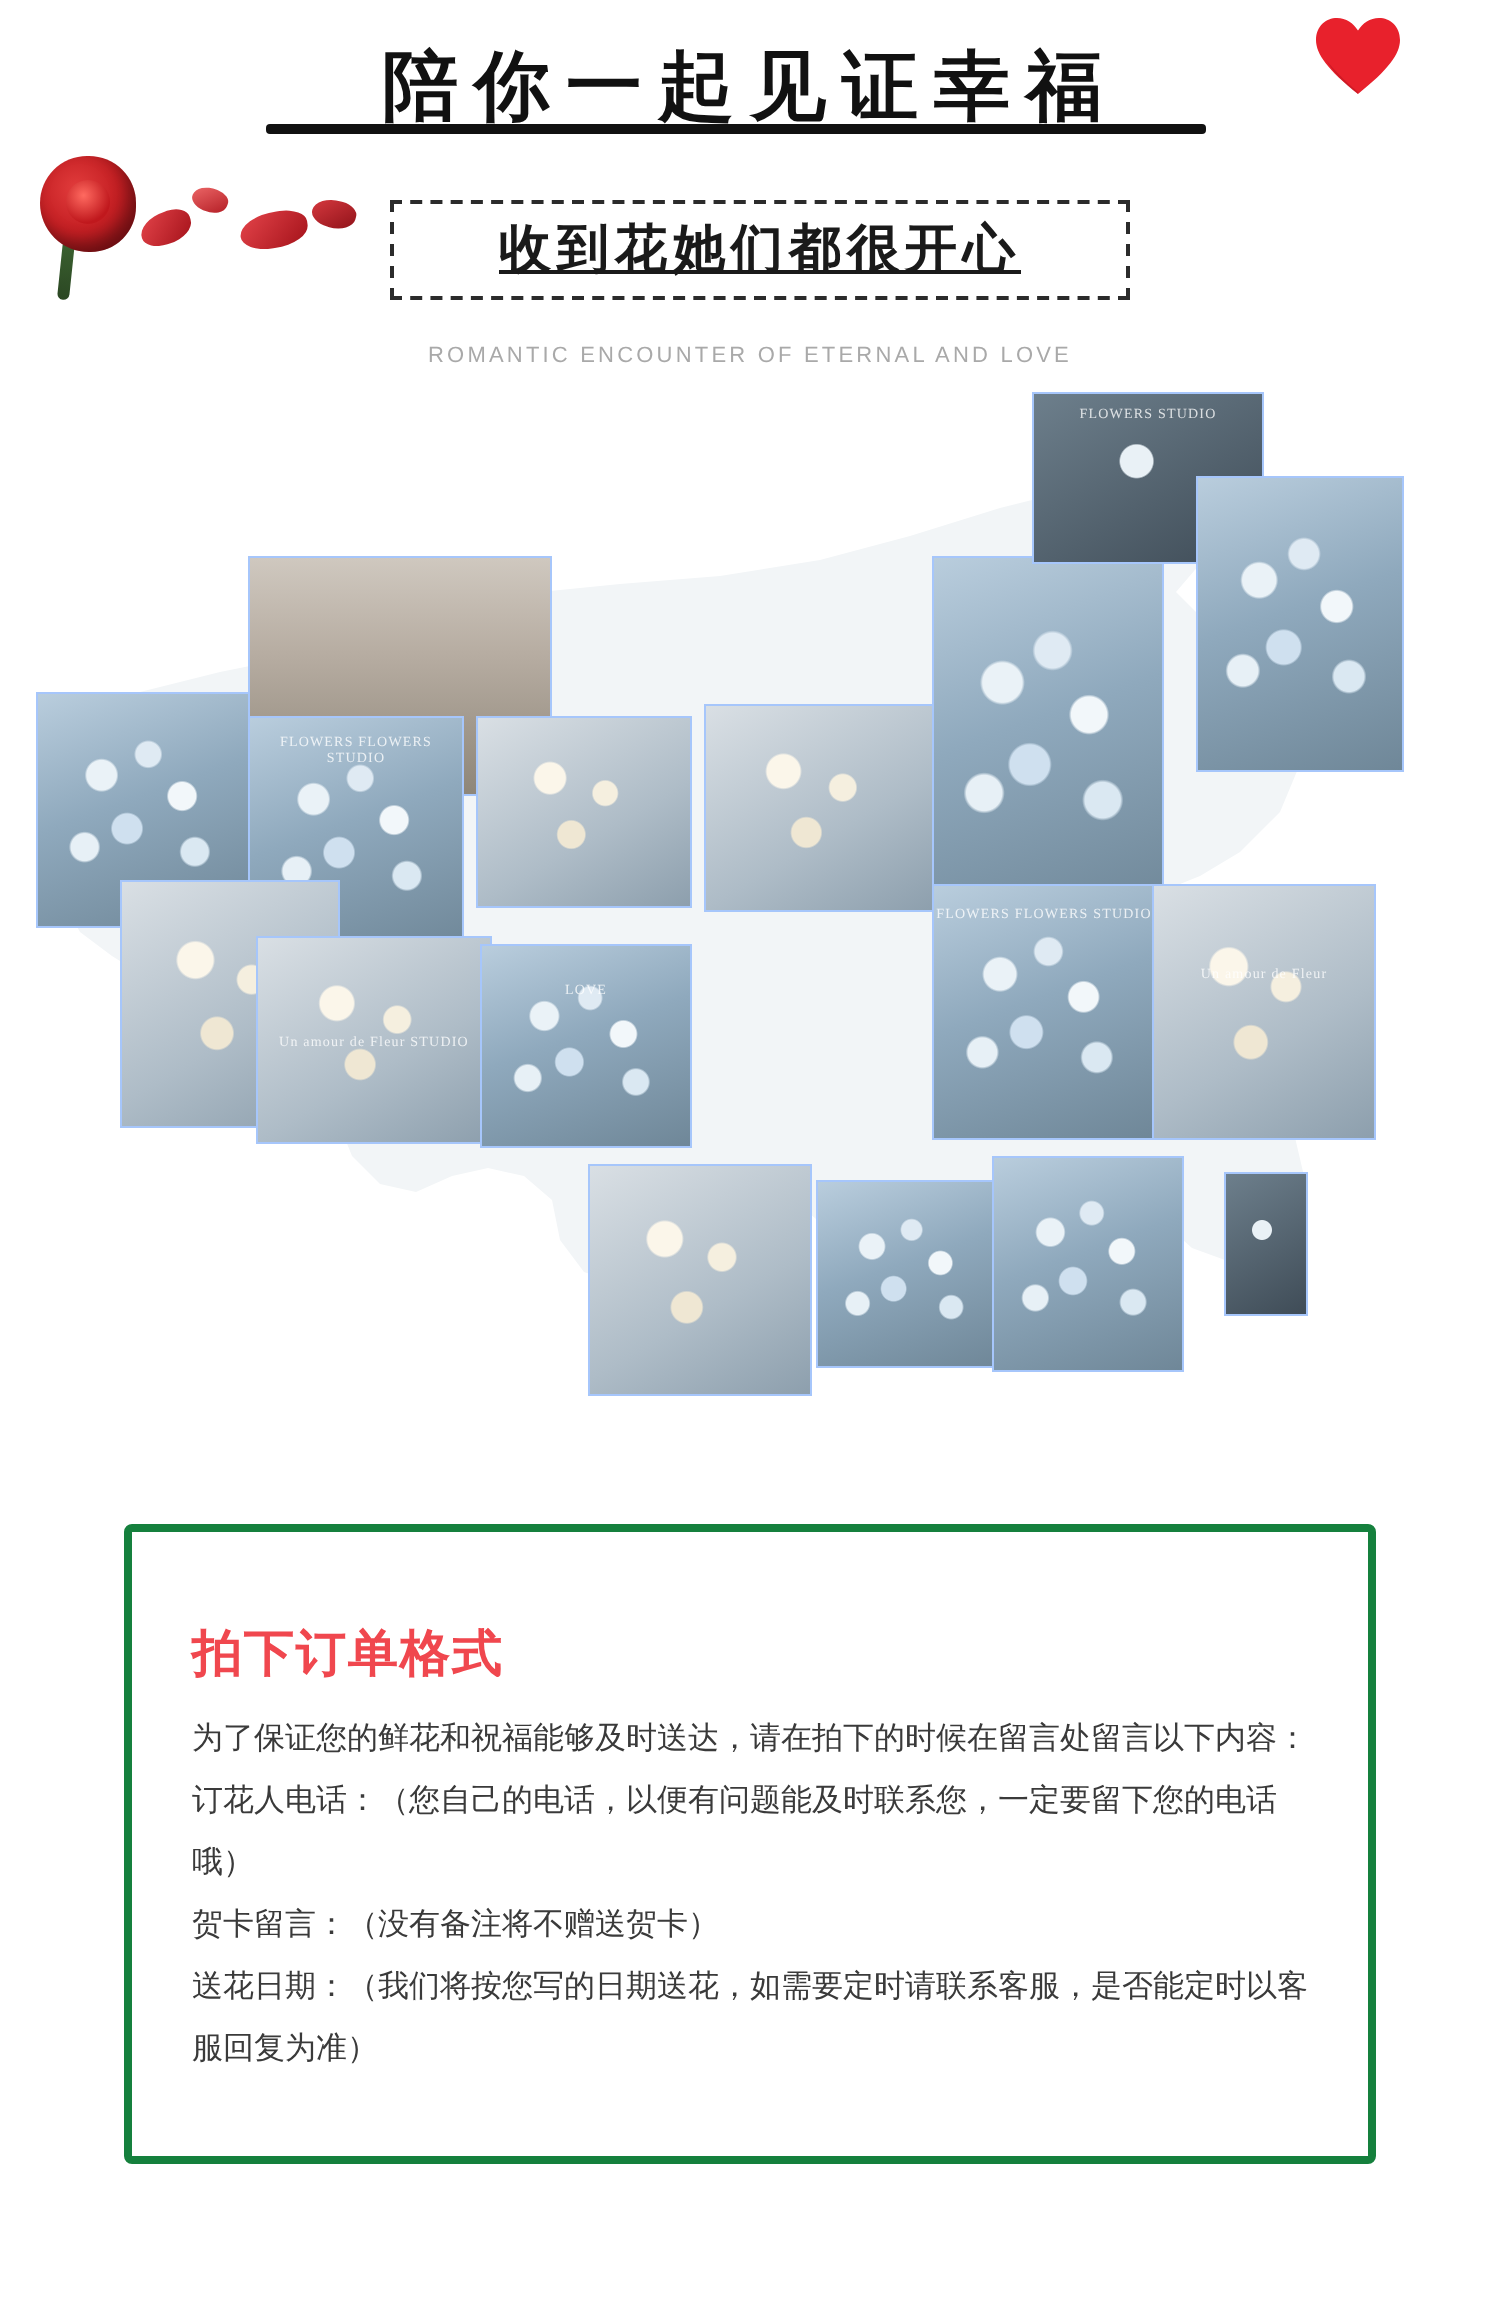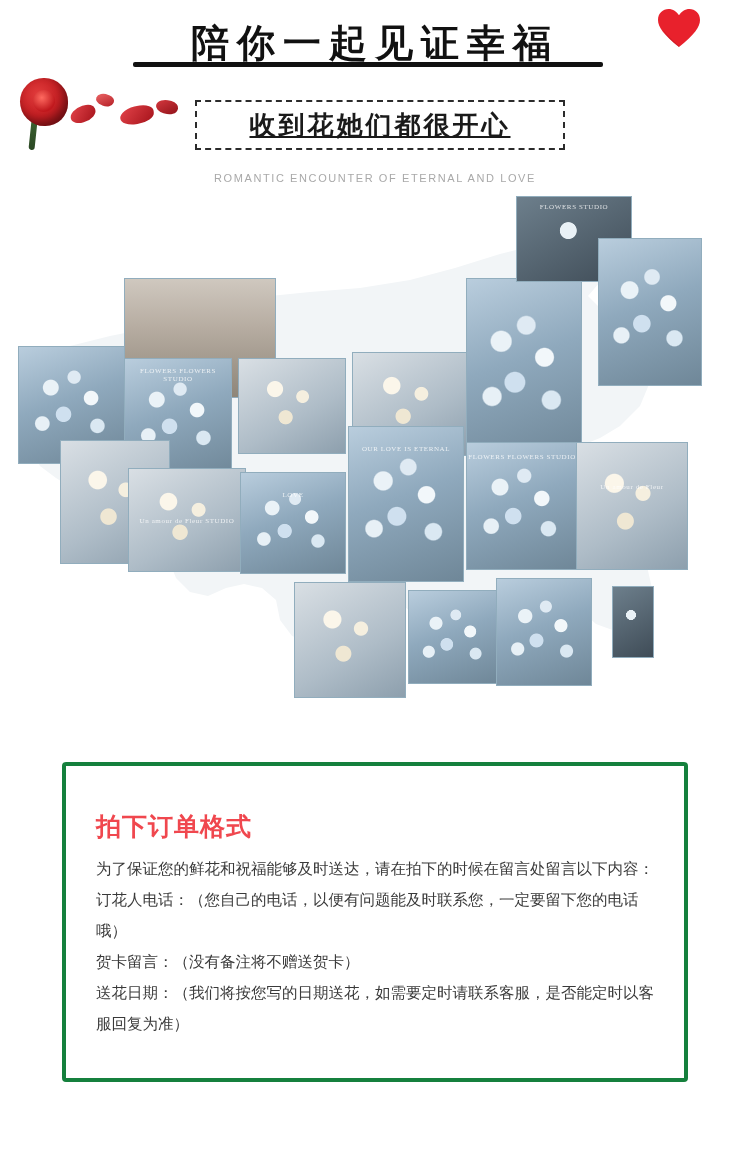--- a/index.html
+++ b/index.html
@@ -142,21 +142,21 @@
     width: 750px;
     height: 540px;
   }
   .map-shape {
     position: absolute;
     inset: 0;
   }
   .photo {
     position: absolute;
     overflow: hidden;
-    background: #0c4a6e;
+    background: #3b82f6;
     border: 1px solid rgba(255,255,255,.55);
   }
   .photo .bq {
     position: absolute;
     inset: 0;
   }
   
   .bq.blue {
     background:
       radial-gradient(circle at 30% 35%, #eaf2f7 0 7%, transparent 8%),
@@ -318,24 +318,20 @@
   <div class="photo" style="left:128px; top:272px; width:118px; height:104px;">
     <div class="bq cream"></div>
     <div class="wm" style="top:48px;">Un amour de Fleur STUDIO</div>
   </div>
 
   <div class="photo" style="left:240px; top:276px; width:106px; height:102px;">
     <div class="bq blue"></div>
     <div class="wm" style="top:18px;">LOVE</div>
   </div>
 
-  <div class="photo" style="left:348px; top:230px; width:116px; height:156px;">
-    <div class="bq blue"></div>
-    <div class="wm" style="top:18px;">OUR LOVE IS ETERNAL</div>
-  </div>
 
   <div class="photo" style="left:466px; top:246px; width:112px; height:128px;">
     <div class="bq blue"></div>
     <div class="wm" style="top:10px;">FLOWERS FLOWERS STUDIO</div>
   </div>
 
   <div class="photo" style="left:576px; top:246px; width:112px; height:128px;">
     <div class="bq cream"></div>
     <div class="wm" style="top:40px;">Un amour de Fleur</div>
   </div>

